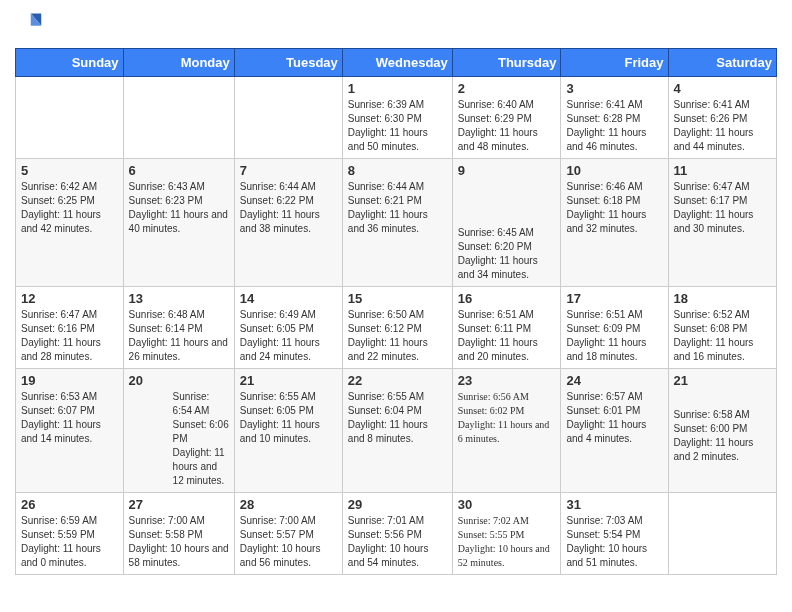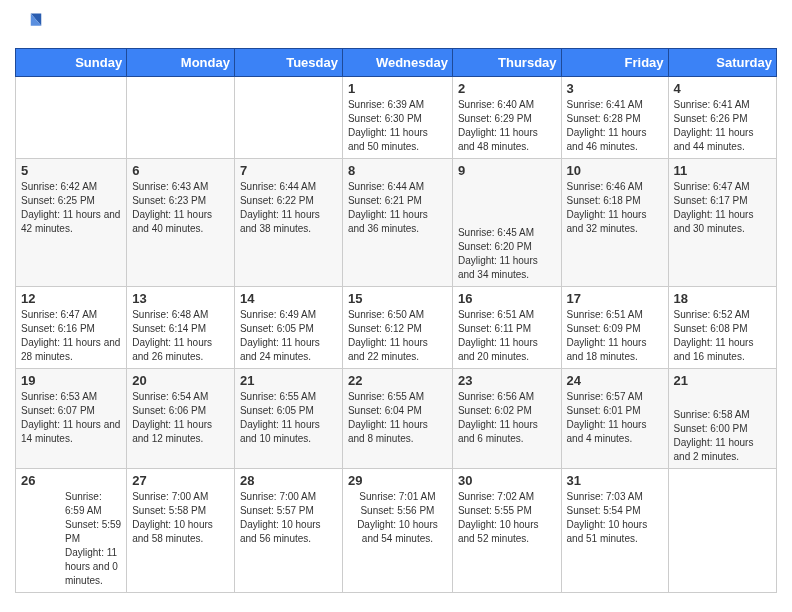--- a/index.html
+++ b/index.html
@@ -238,83 +238,83 @@
       </tr>
       <tr>
         <td>
           <span class="day-num">19</span>
           <div class="day-info" style="white-space: pre-line;">Sunrise: 6:53 AM
 Sunset: 6:07 PM
 Daylight: 11 hours and 14 minutes.</div>
         </td>
         <td>
           <span class="day-num">20</span>
-          <div class="day-info" style="white-space: pre-line;">Sunrise: 6:54 AM
+          <div class="day-info" style="white-space: pre-line; margin-left: 44px;">Sunrise: 6:54 AM
 Sunset: 6:06 PM
 Daylight: 11 hours and 12 minutes.</div>
         </td>
         <td>
           <span class="day-num">21</span>
           <div class="day-info" style="white-space: pre-line;">Sunrise: 6:55 AM
 Sunset: 6:05 PM
 Daylight: 11 hours and 10 minutes.</div>
         </td>
         <td>
           <span class="day-num">22</span>
           <div class="day-info" style="white-space: pre-line;">Sunrise: 6:55 AM
 Sunset: 6:04 PM
 Daylight: 11 hours and 8 minutes.</div>
         </td>
         <td>
           <span class="day-num">23</span>
-          <div class="day-info" style="white-space: pre-line;">Sunrise: 6:56 AM
+          <div class="day-info" style="white-space: pre-line; font-family: Liberation Serif, serif;">Sunrise: 6:56 AM
 Sunset: 6:02 PM
 Daylight: 11 hours and 6 minutes.</div>
         </td>
         <td>
           <span class="day-num">24</span>
           <div class="day-info" style="white-space: pre-line;">Sunrise: 6:57 AM
 Sunset: 6:01 PM
 Daylight: 11 hours and 4 minutes.</div>
         </td>
         <td>
           <span class="day-num">21</span>
           <div class="day-info" style="white-space: pre-line; margin-top: 20px;">Sunrise: 6:58 AM
 Sunset: 6:00 PM
 Daylight: 11 hours and 2 minutes.</div>
         </td>
       </tr>
       <tr>
         <td>
           <span class="day-num">26</span>
-          <div class="day-info" style="white-space: pre-line; margin-left: 44px;">Sunrise: 6:59 AM
+          <div class="day-info" style="white-space: pre-line;">Sunrise: 6:59 AM
 Sunset: 5:59 PM
 Daylight: 11 hours and 0 minutes.</div>
         </td>
         <td>
           <span class="day-num">27</span>
           <div class="day-info" style="white-space: pre-line;">Sunrise: 7:00 AM
 Sunset: 5:58 PM
 Daylight: 10 hours and 58 minutes.</div>
         </td>
         <td>
           <span class="day-num">28</span>
           <div class="day-info" style="white-space: pre-line;">Sunrise: 7:00 AM
 Sunset: 5:57 PM
 Daylight: 10 hours and 56 minutes.</div>
         </td>
         <td>
           <span class="day-num">29</span>
-          <div class="day-info" style="white-space: pre-line; text-align: center;">Sunrise: 7:01 AM
+          <div class="day-info" style="white-space: pre-line;">Sunrise: 7:01 AM
 Sunset: 5:56 PM
 Daylight: 10 hours and 54 minutes.</div>
         </td>
         <td>
           <span class="day-num">30</span>
-          <div class="day-info" style="white-space: pre-line;">Sunrise: 7:02 AM
+          <div class="day-info" style="white-space: pre-line; font-family: Liberation Serif, serif;">Sunrise: 7:02 AM
 Sunset: 5:55 PM
 Daylight: 10 hours and 52 minutes.</div>
         </td>
         <td>
           <span class="day-num">31</span>
           <div class="day-info" style="white-space: pre-line;">Sunrise: 7:03 AM
 Sunset: 5:54 PM
 Daylight: 10 hours and 51 minutes.</div>
         </td>
         <td class="empty-cell"></td>

